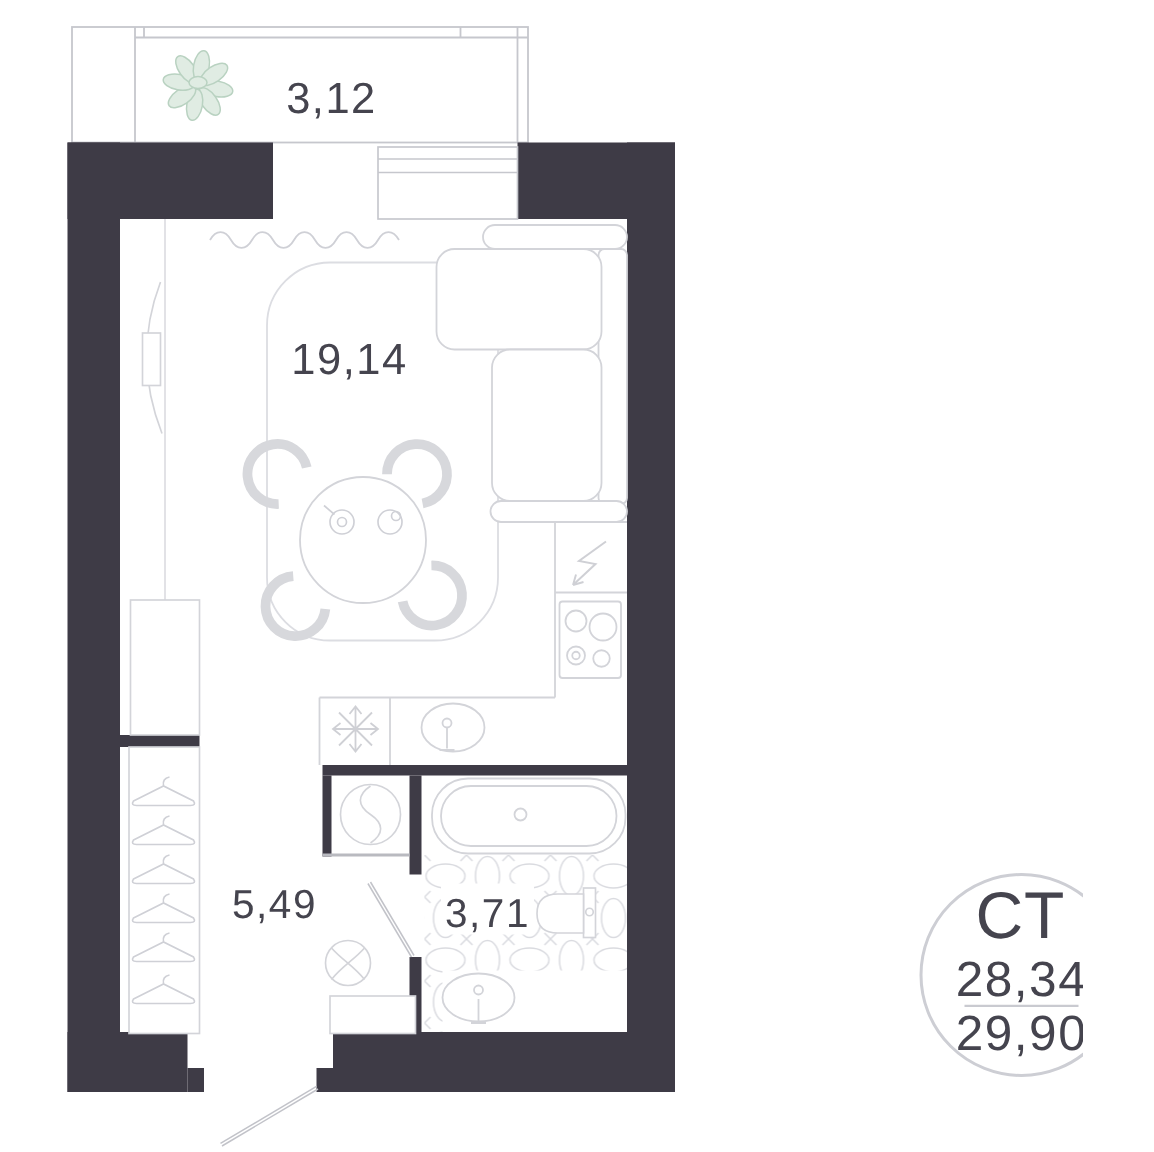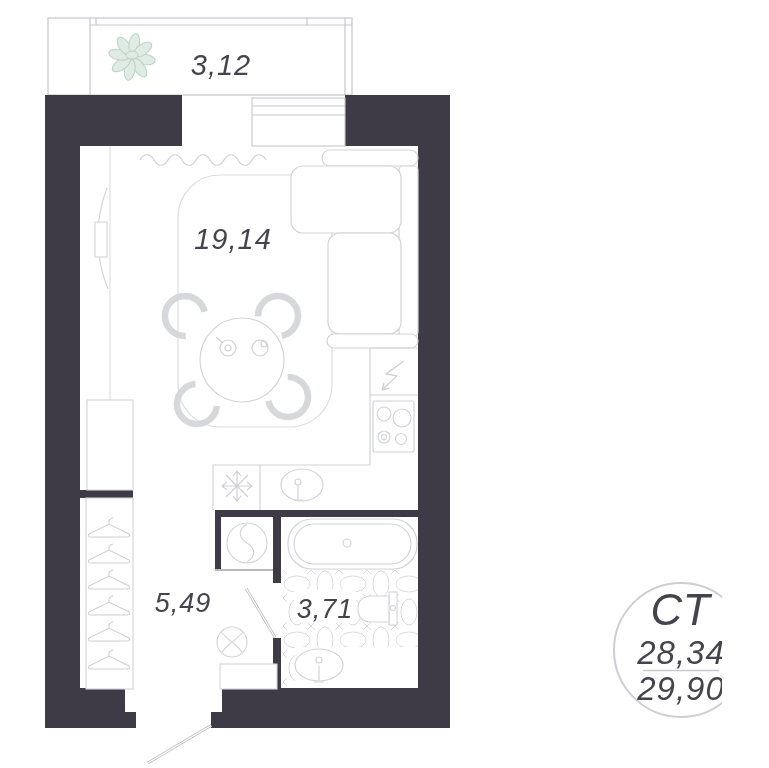--- a/index.html
+++ b/index.html
@@ -1,17 +1,17 @@
 <!DOCTYPE html>
 <html><head>
 <meta charset="utf-8">
 <style>
   html,body{margin:0;padding:0;background:#ffffff;}
   .stage{position:relative;width:722px;height:768px;background:#ffffff;overflow:hidden;
-         font-family:"Liberation Sans", sans-serif;font-style:italic;}
+         font-family:"Liberation Sans", sans-serif;}
   svg{display:block;}
   text{font-family:"Liberation Sans", sans-serif;fill:#45444e;}
   .area-label{font-size:29px;letter-spacing:1px;}
   .area-label-sm{font-size:27px;letter-spacing:1px;}
   .badge-type{font-size:44px;letter-spacing:2px;}
   .badge-num{font-size:33px;letter-spacing:1px;}
 </style>
 </head>
 <body>
 

